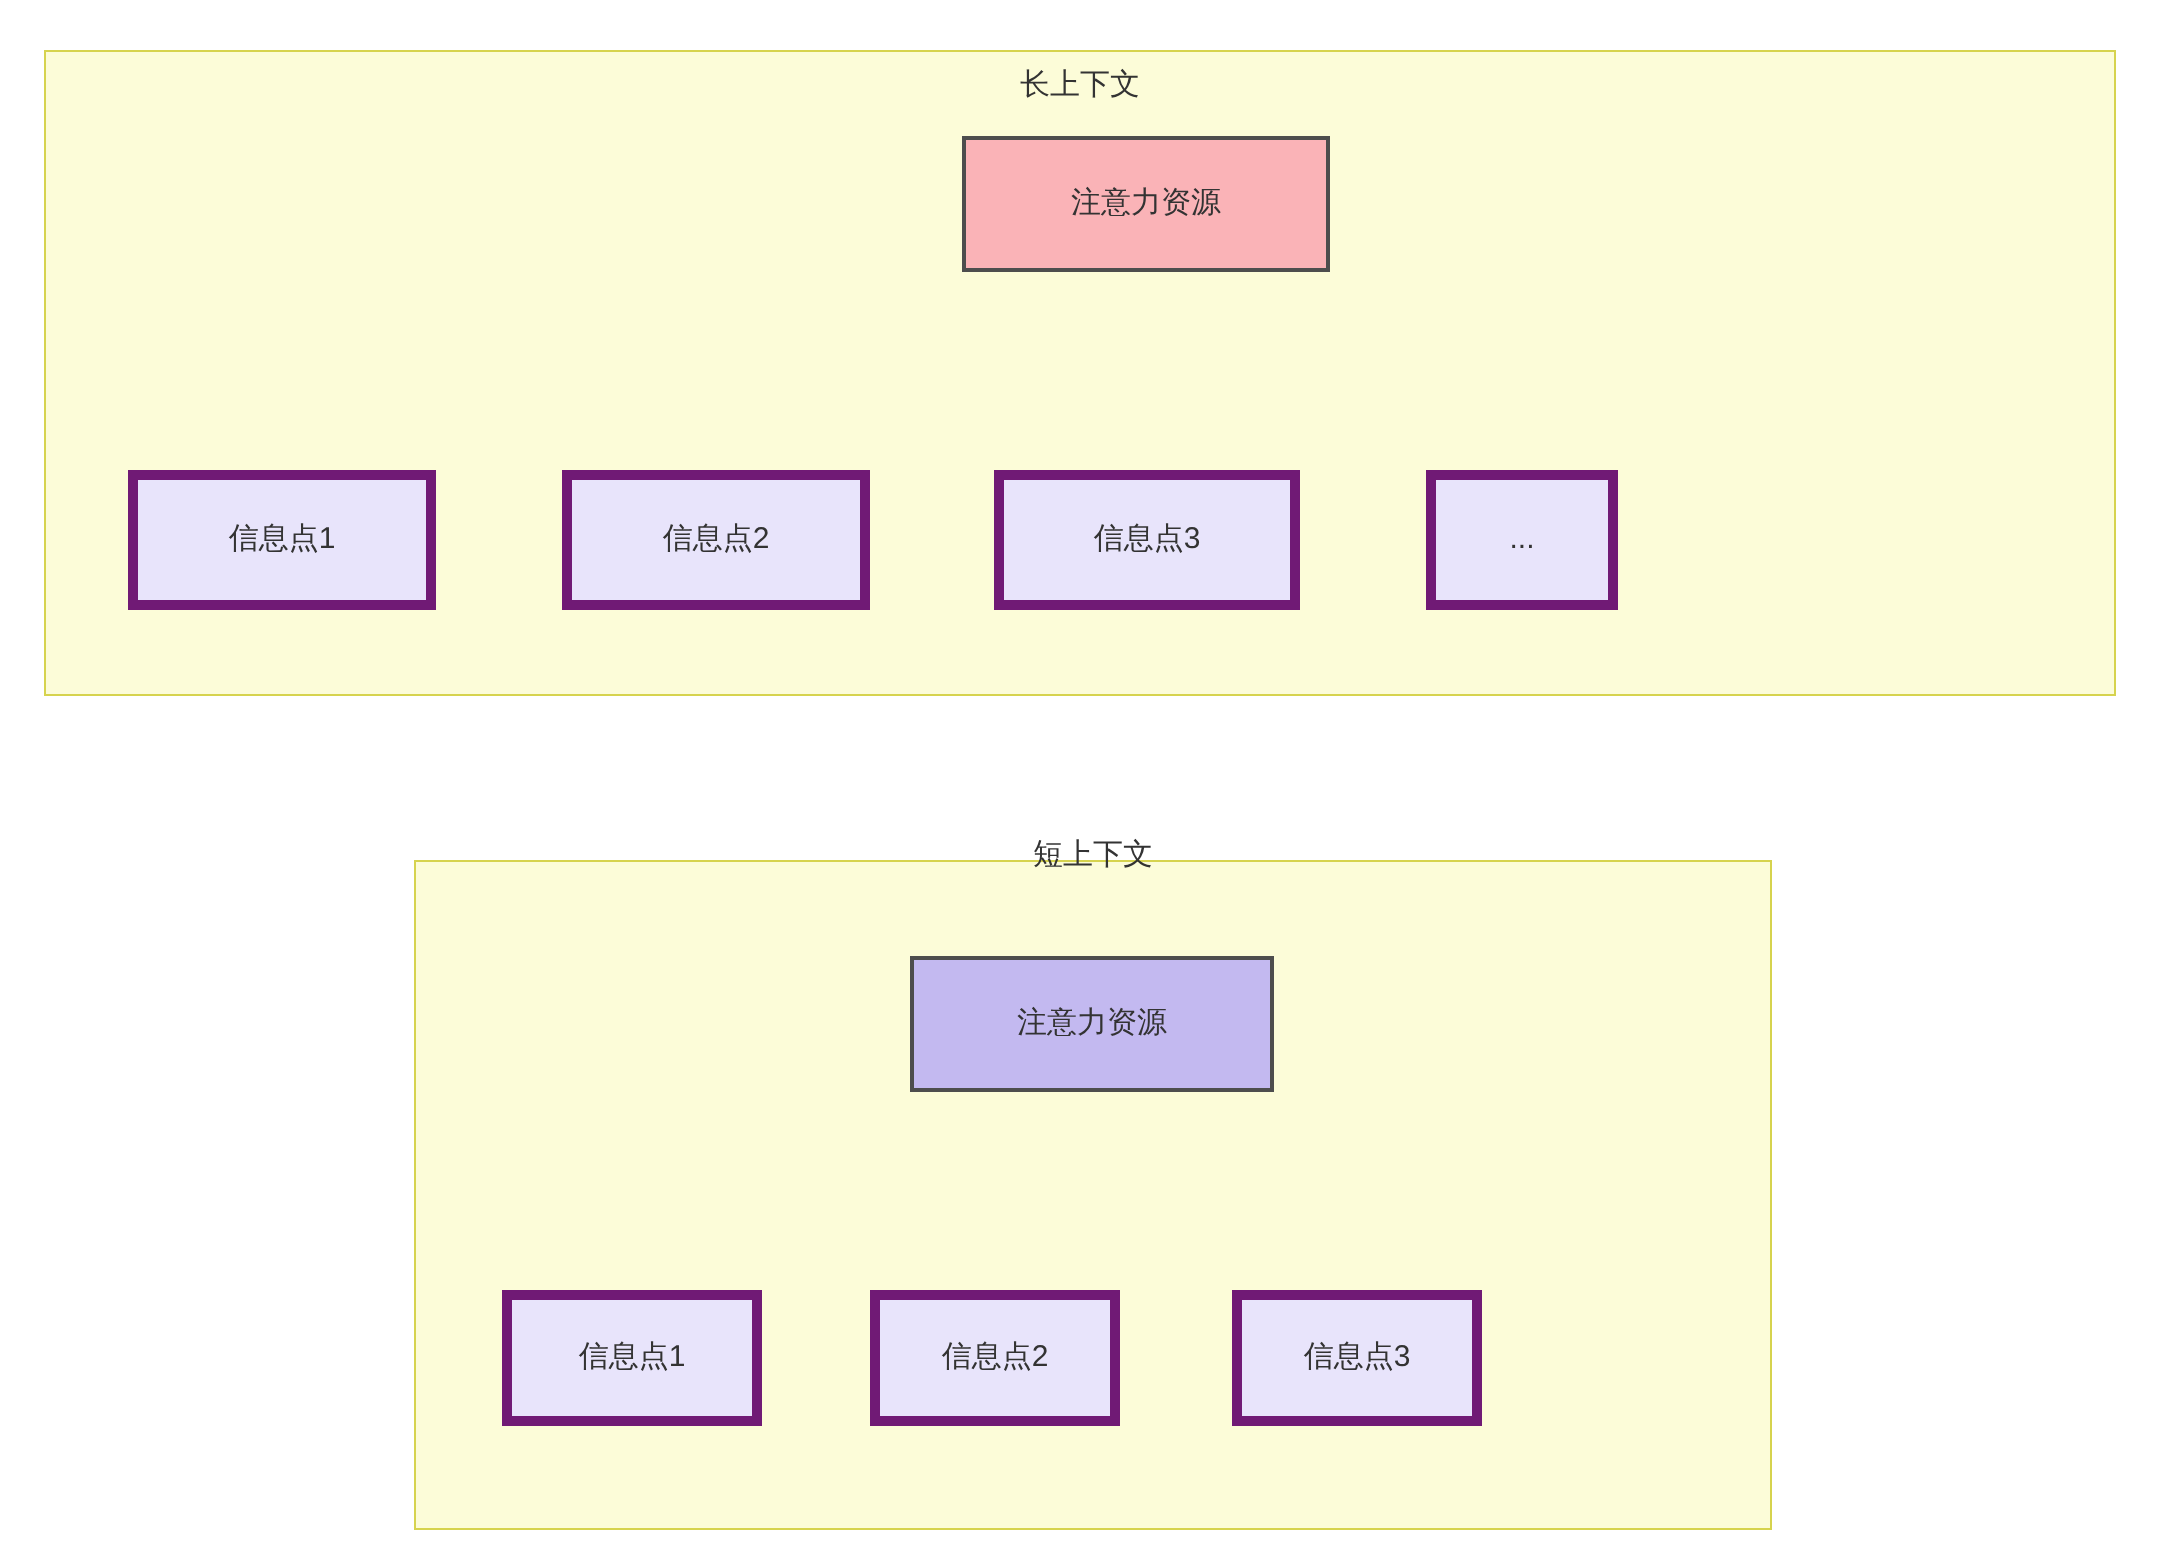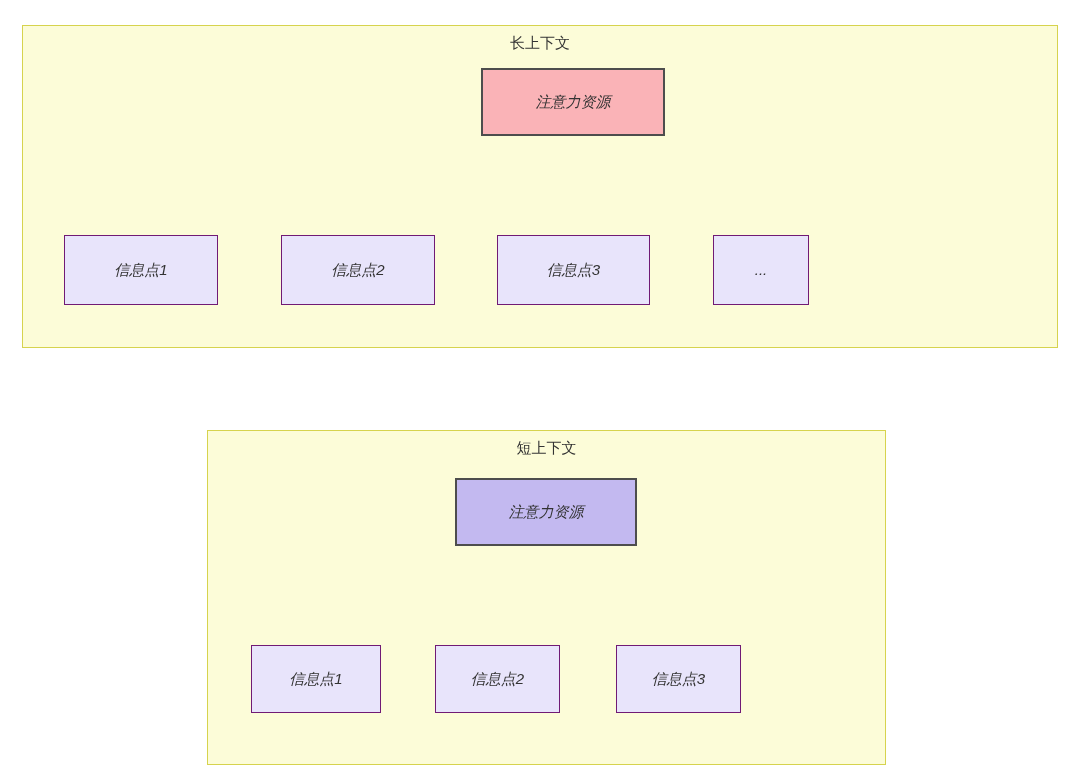--- a/index.html
+++ b/index.html
@@ -60,33 +60,32 @@
   .node {
     position: absolute;
     box-sizing: border-box;
     display: flex;
     align-items: center;
     justify-content: center;
     font-size: 15px;
     line-height: 1.2;
     color: #333333;
     white-space: nowrap;
-    font-style: italic;
   }
   .node-attention-pink {
     background: #fab3b7;
     border: 2px solid #4d4d4d;
   }
   .node-attention-purple {
     background: #c3b9f0;
     border: 2px solid #4d4d4d;
   }
   .node-info {
     background: #e8e4fb;
-    border: 1px solid #701a75;
+    border: 5px solid #701a75;
   }
 
   
   #node-long-attention { left: 481px; top: 68px;  width: 184px; height: 68px; }
   #node-long-info-1    { left: 64px;  top: 235px; width: 154px; height: 70px; }
   #node-long-info-2    { left: 281px; top: 235px; width: 154px; height: 70px; }
   #node-long-info-3    { left: 497px; top: 235px; width: 153px; height: 70px; }
   #node-long-info-dots { left: 713px; top: 235px; width: 96px;  height: 70px; }
   #node-long-info-n    { left: 872px; top: 235px; width: 152px; height: 70px; }
 
@@ -149,21 +148,21 @@
   <div class="node node-info" id="node-long-info-1">信息点1</div>
 
   <div class="node node-info" id="node-long-info-2">信息点2</div>
 
   <div class="node node-info" id="node-long-info-3">信息点3</div>
 
   <div class="node node-info" id="node-long-info-dots">...</div>
 
 
   <div class="panel" id="panel-short"></div>
-  <div class="panel-title" style="left:207px; top:438px; width:679px;">短上下文</div>
+  <div class="panel-title" style="left:207px; top:418px; width:679px;">短上下文</div>
 
   <div class="node node-attention-purple" id="node-short-attention">注意力资源</div>
 
   <div class="node node-info" id="node-short-info-1">信息点1</div>
 
   <div class="node node-info" id="node-short-info-2">信息点2</div>
 
   <div class="node node-info" id="node-short-info-3">信息点3</div>
 
 </div>

